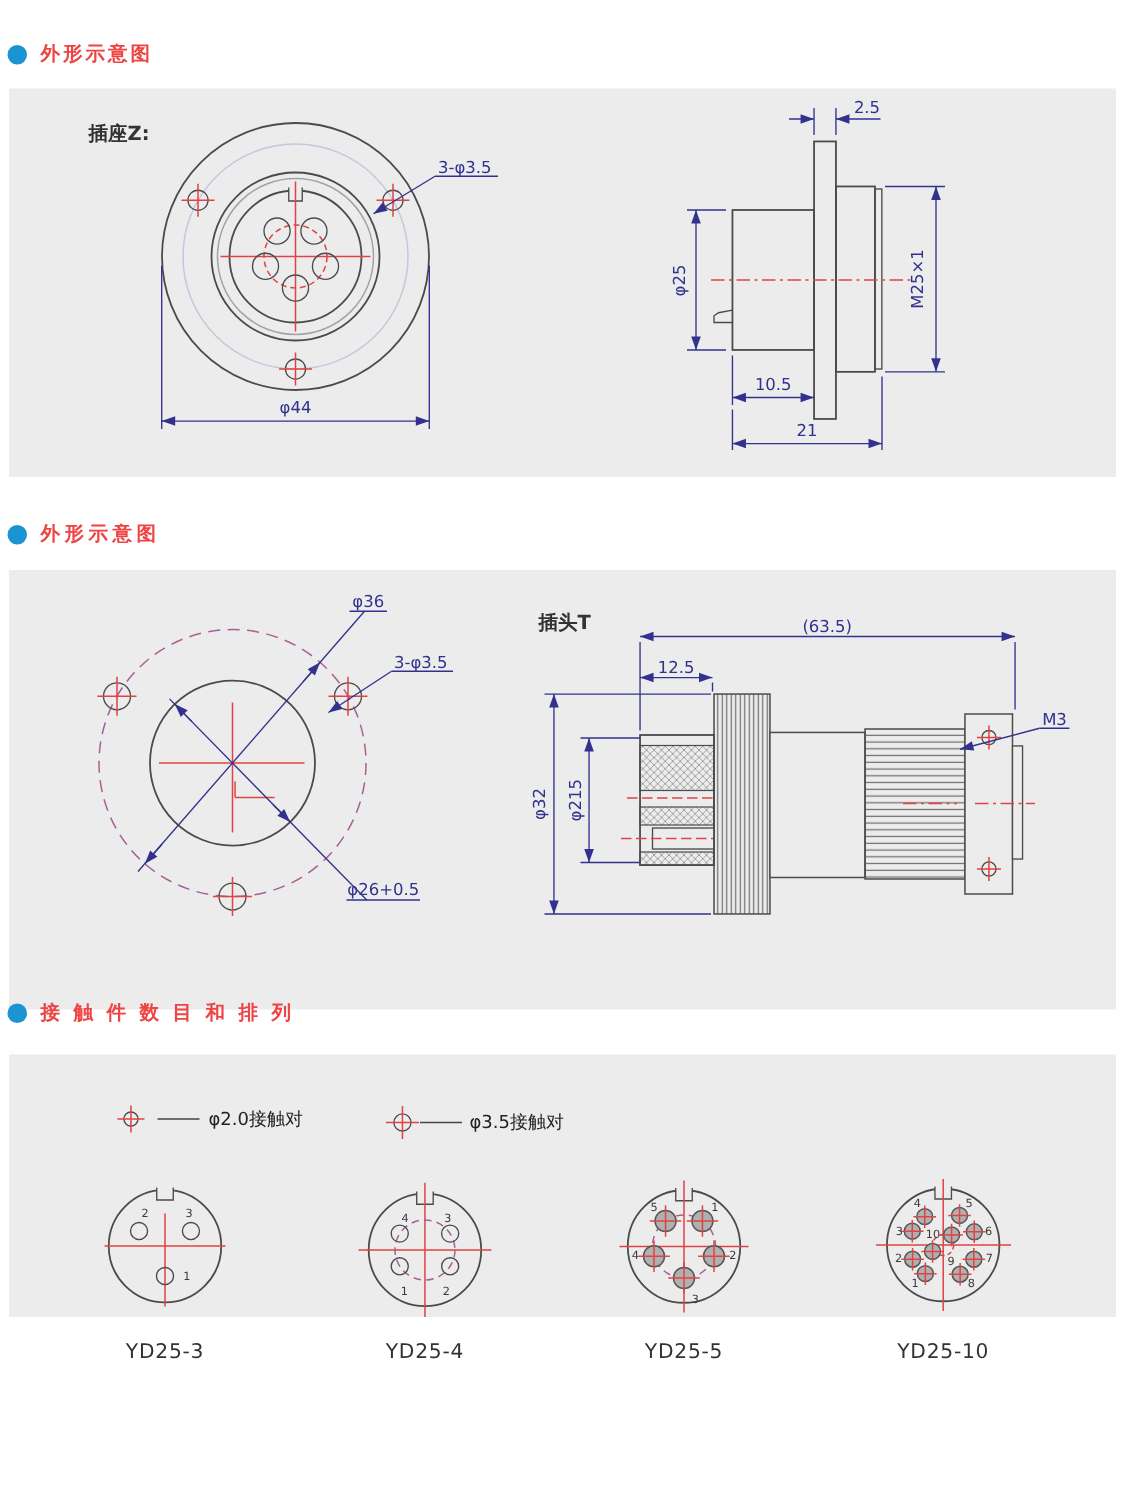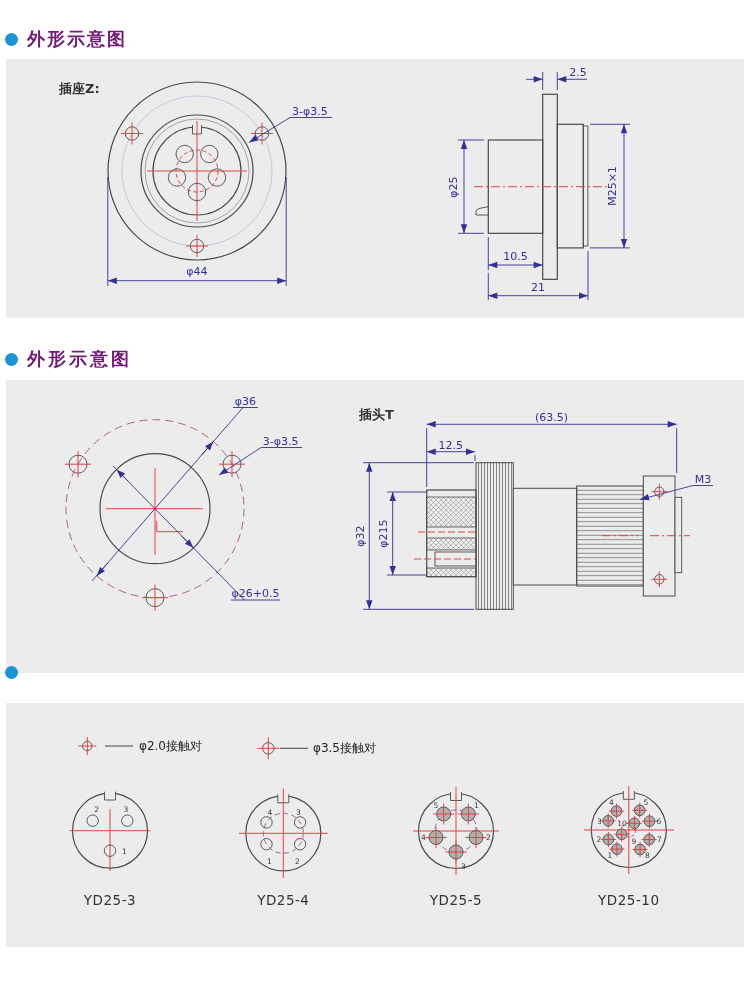--- a/index.html
+++ b/index.html
@@ -1,26 +1,26 @@
 <!DOCTYPE html>
 <html><head>
 <meta charset="utf-8">
 <style>
   html,body{margin:0;padding:0;}
   body{width:750px;height:996px;background:#fff;position:relative;font-family:"DejaVu Sans",sans-serif;}
   .hdr{position:absolute;left:5px;display:flex;align-items:center;gap:9px;}
   .dot{width:13px;height:13px;border-radius:50%;background:#1b94d1;flex:0 0 13px;}
-  .hdr .t{font-size:18px;font-weight:bold;color:#701a75;}
+  .hdr .t{font-size:13px;font-weight:bold;color:#ef4444;}
   #h1{top:27px}#h1 .t{letter-spacing:2px}
   #h2{top:347px}#h2 .t{letter-spacing:3px}
   #h3{top:666px}#h3 .t{letter-spacing:9px}
   .panel{position:absolute;left:6px;width:738px;background:#ececed;}
   #p1{top:59px;height:259px}
   #p2{top:380px;height:293px}
-  #p3{top:703px;height:244px}
+  #p3{top:703px;height:175px}
   svg{display:block}
   svg text{font-family:"DejaVu Sans",sans-serif;}
   .dim{fill:#32328e;font-size:11px;}
   .lbl{fill:#333;font-size:13px;font-weight:600;}
   .pin{fill:#3a3a3a;font-size:7.5px;}
   .name{fill:#333;font-size:13.5px;letter-spacing:0.5px;}
   .leg{fill:#222;font-size:12px;}
   .ln{stroke:#4b4b4b;fill:none;stroke-width:1.2;}
   .lnt{stroke:#4b4b4b;fill:none;stroke-width:0.9;}
   .dl{stroke:#32328e;stroke-width:0.9;fill:none;}
@@ -217,20 +217,21 @@
       <path class="dl" d="M420.7,112 H381 M420.7,195 H381"></path>
       <path class="dl" d="M386.7,112 V195" marker-start="url(#arr)" marker-end="url(#arr)"></path>
       <text class="dim" text-anchor="middle" transform="rotate(-90 377.5 153.5)" x="377.5" y="157">φ215</text>
     </g>
   </g>
 </svg>
 </div>
 
 <div class="hdr" id="h3">
   <span class="dot"></span>
+  <span class="t">接触件数目和排列</span>
 </div>
 
 <div class="panel" id="p3">
 <svg width="738" height="249" viewBox="0 0 738 249">
   <g>
     <g>
       <circle class="lnt" cx="81.3" cy="43" r="4.7"></circle>
       <path class="red" d="M72.3,43 H90.3 M81.3,34 V52"></path>
     </g>
     <path d="M99,43 H127" stroke="#444" stroke-width="1" fill="none"></path>

